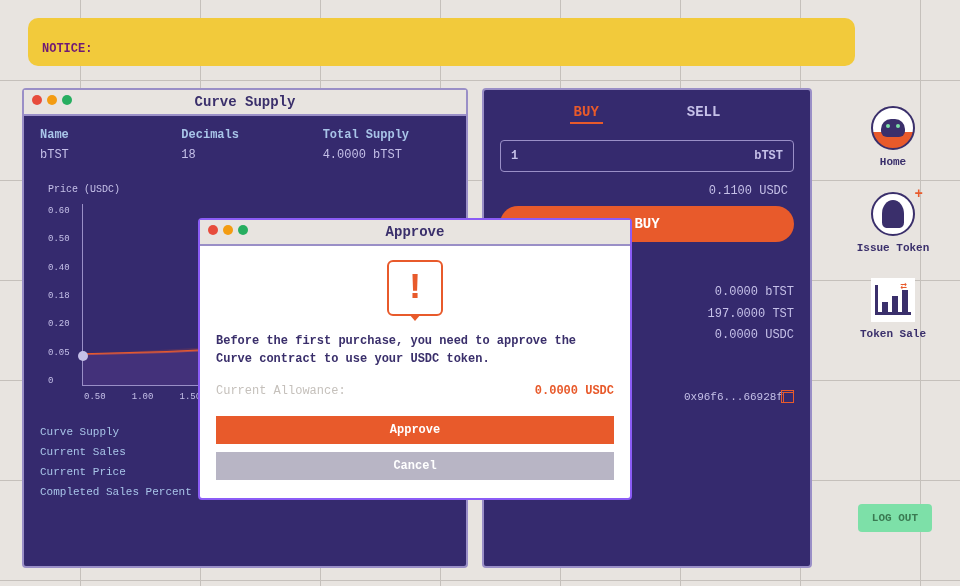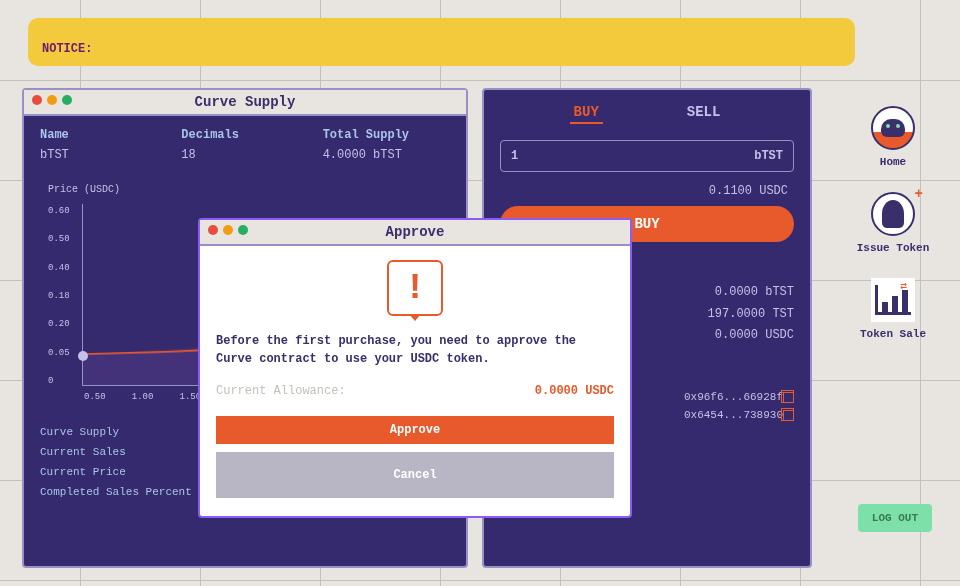--- a/index.html
+++ b/index.html
@@ -75,21 +75,21 @@
     .modal-body { padding: 14px 16px 18px; }
     .modal-icon { display: flex; justify-content: center; margin-bottom: 16px; }
     .excl-box { width: 56px; height: 56px; border: 2px solid #e85a2b; border-radius: 6px; display: flex; align-items: center; justify-content: center; position: relative; }
     .excl-box::after { content: ''; position: absolute; bottom: -7px; left: 50%; transform: translateX(-50%); border-left: 6px solid transparent; border-right: 6px solid transparent; border-top: 7px solid #e85a2b; }
     .excl-mark { color: #e85a2b; font-size: 36px; font-weight: bold; }
     .modal-text { color: #3a2f6b; font-size: 12px; font-weight: bold; line-height: 1.5; margin-bottom: 16px; }
     .allowance-row { display: flex; justify-content: space-between; font-size: 12px; margin-bottom: 18px; }
     .allowance-label { color: #c5c0bb; }
     .allowance-val { color: #e85a2b; font-weight: bold; }
     .approve-btn { width: 100%; background: #e85a2b; color: #fff; border: none; padding: 7px; font-family: inherit; font-weight: bold; font-size: 12px; cursor: pointer; margin-bottom: 8px; }
-    .cancel-btn { width: 100%; background: #b8b5c5; color: #fff; border: none; padding: 16px; font-family: inherit; font-weight: bold; font-size: 12px; cursor: pointer; }
+    .cancel-btn { width: 100%; background: #b8b5c5; color: #fff; border: none; padding: 7px; font-family: inherit; font-weight: bold; font-size: 12px; cursor: pointer; }
     
     .home-face { width: 24px; height: 18px; background: #3a2f6b; border-radius: 10px 10px 6px 6px; position: relative; }
     .home-face::before, .home-face::after { content: ''; position: absolute; width: 4px; height: 4px; background: #7de0a8; border-radius: 50%; top: 5px; }
     .home-face::before { left: 5px; }
     .home-face::after { right: 5px; }
     
     .issue-bulb { width: 22px; height: 28px; background: #3a2f6b; border-radius: 50% 50% 20% 20%; position: relative; }
     .issue-plus { position: absolute; top: -8px; right: -10px; color: #e85a2b; font-size: 14px; font-weight: bold; }
     
     .sale-chart { width: 36px; height: 30px; border-left: 3px solid #3a2f6b; border-bottom: 3px solid #3a2f6b; position: relative; }
@@ -200,27 +200,20 @@
     </div>
     <div class="info-section">
       <div class="info-title">Information:</div>
       <div class="info-row">
           <span>Curve/bToken Address</span>
           <span class="info-val">
             <span>0x96f6...66928f</span>
             <span class="copy-icon"></span>
           </span>
         </div>
-      <div class="info-row">
-          <span>Stable Token Address</span>
-          <span class="info-val">
-            <span>0x6454...738930</span>
-            <span class="copy-icon"></span>
-          </span>
-        </div>
     </div>
   </div>
 </div>
 
 <div class="sidebar">
   <div class="nav-item">
     <div class="nav-icon">
         <div class="home-face"></div>
       </div>
     <div class="nav-label">Home</div>

